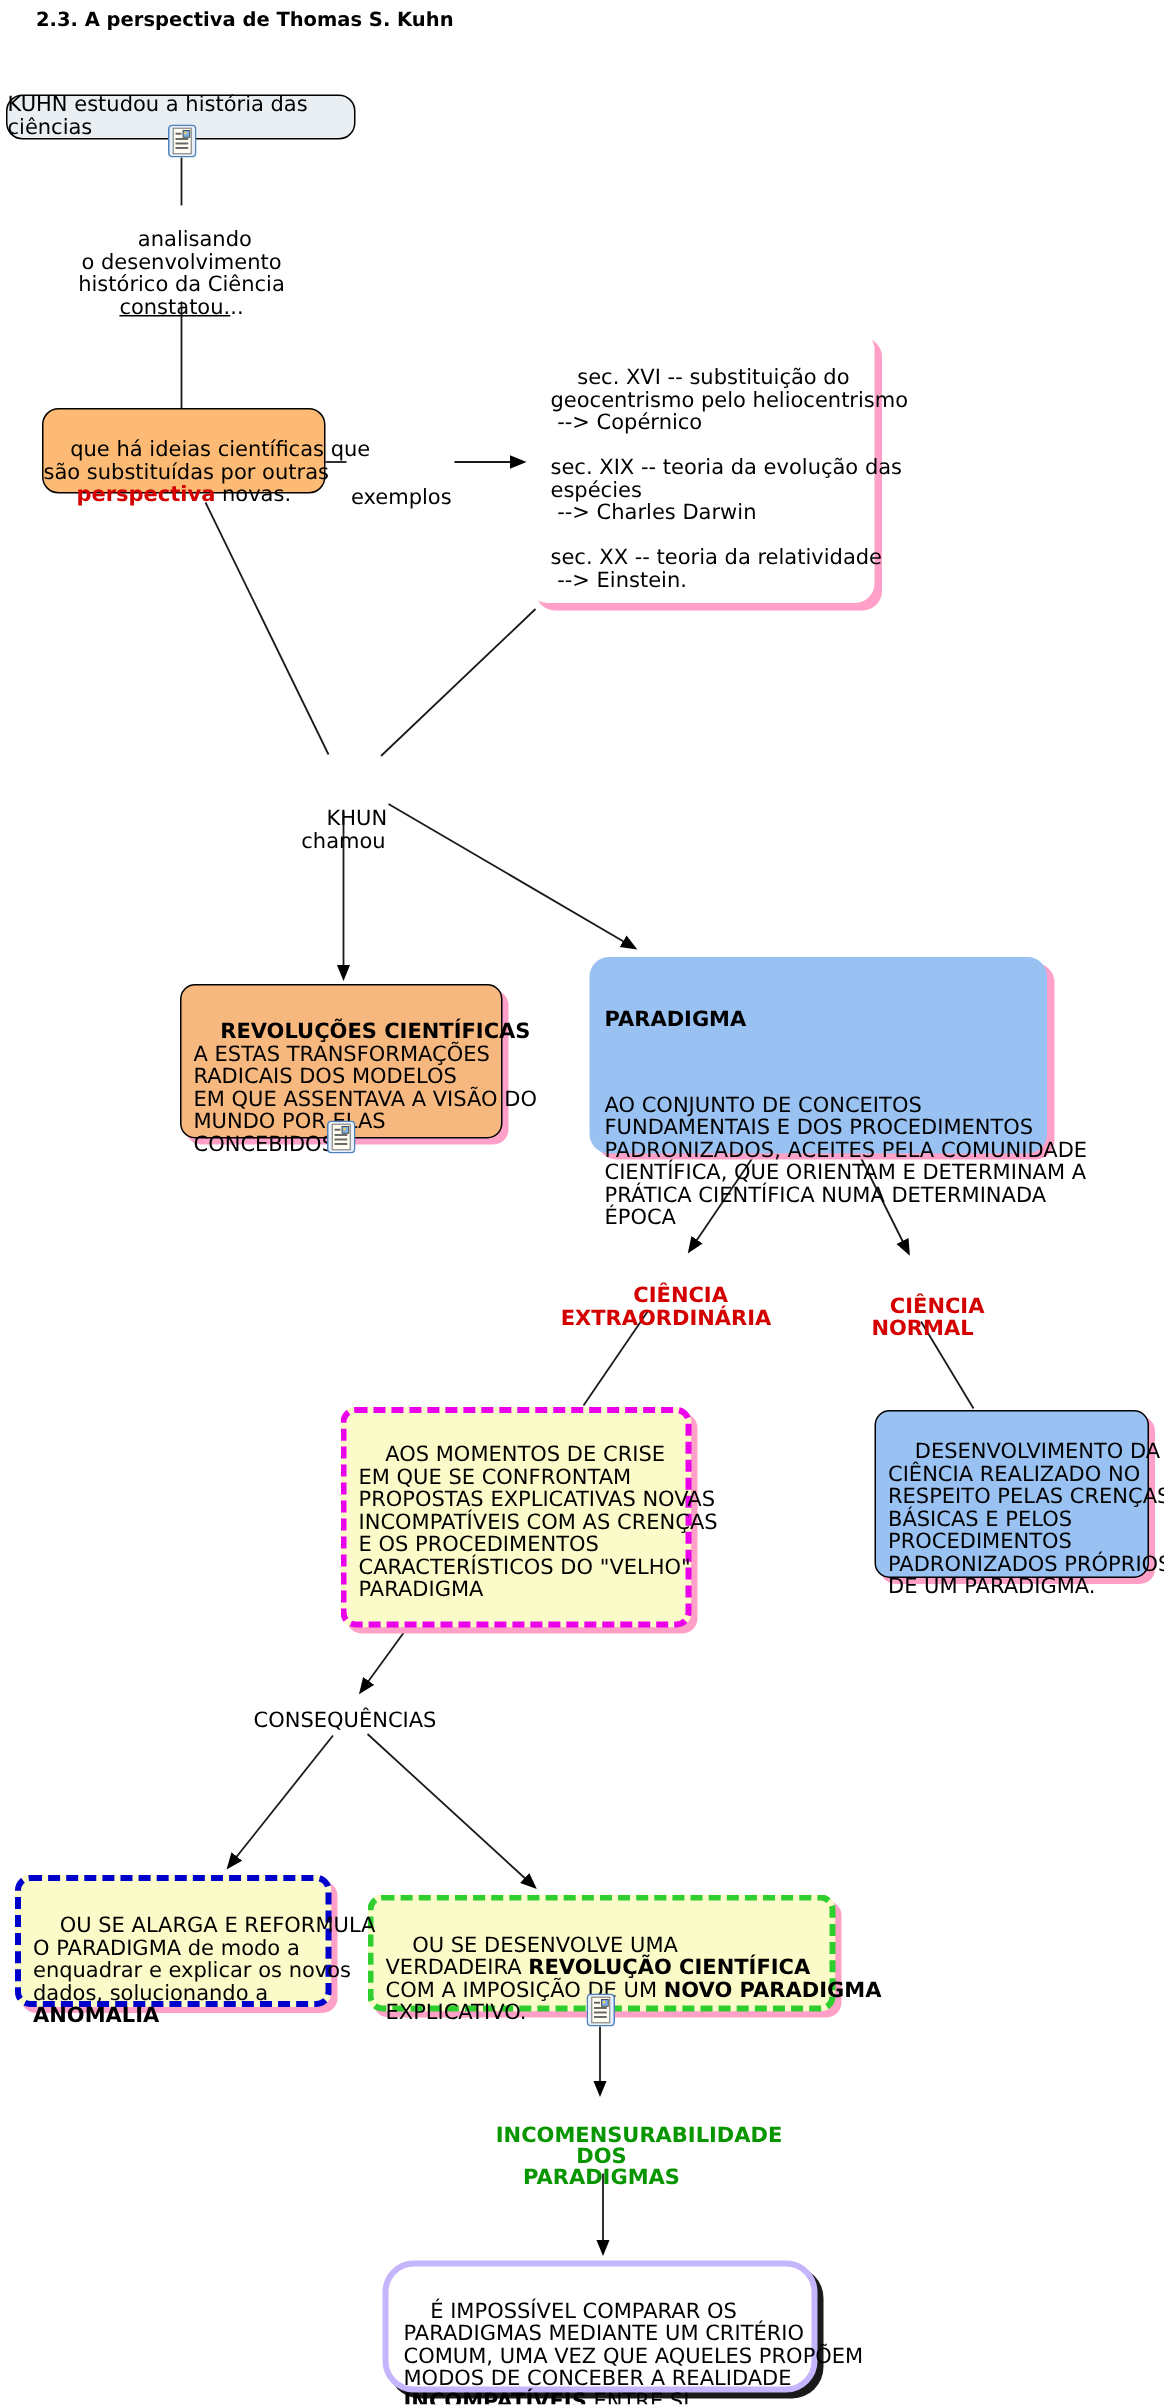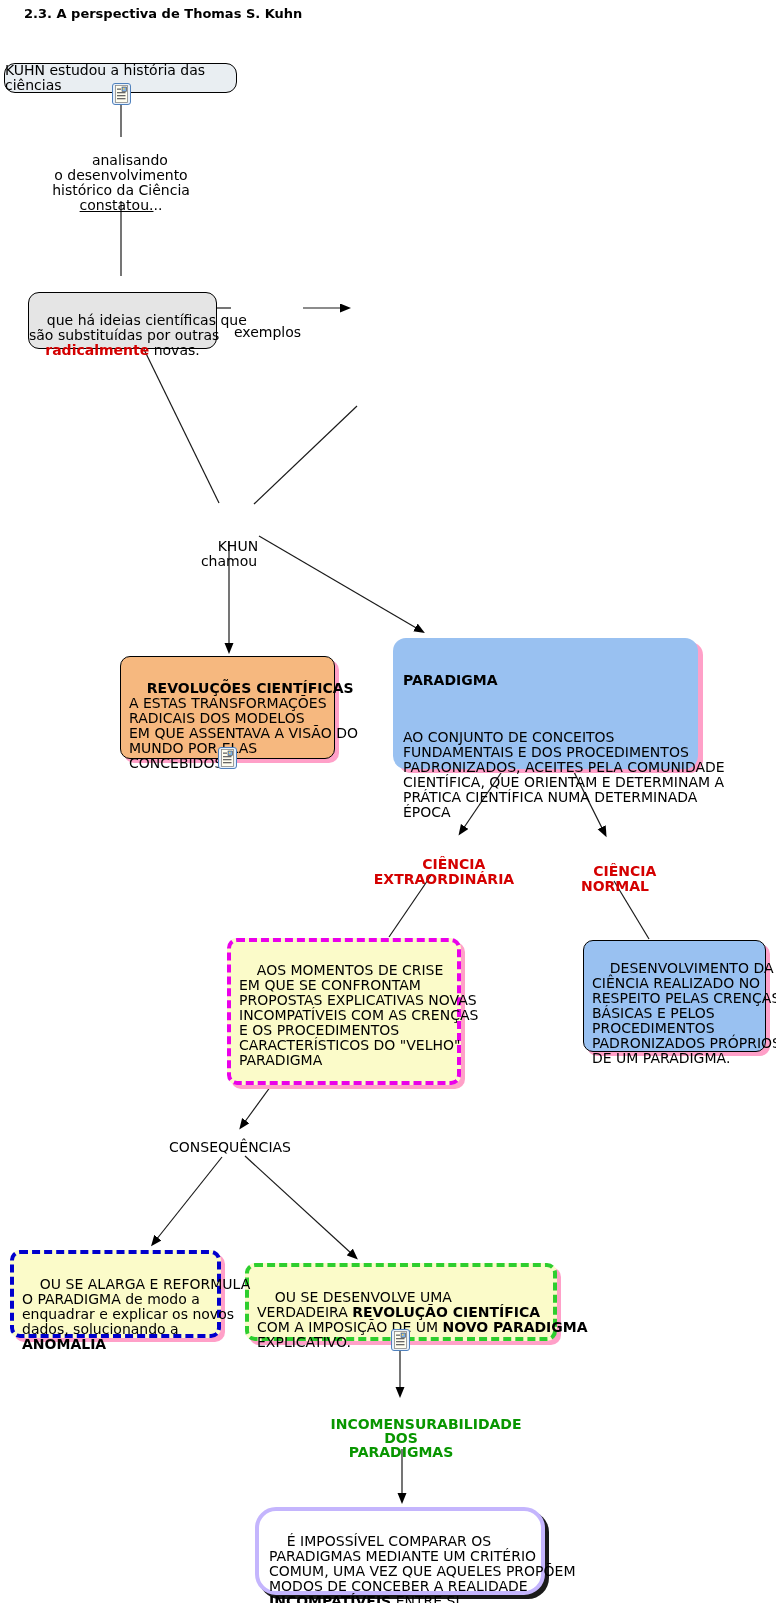--- a/index.html
+++ b/index.html
@@ -18,22 +18,22 @@
   .underline { text-decoration:underline; }
 
   #page-title { position:absolute; left:24px; top:6px; font-size:13px; font-weight:bold; z-index:2; }
 
   #box-kuhn { left:4px; top:63px; width:233px; height:30px;
     background:#e9eef2; border:1px solid #000; border-radius:11px;
     display:flex; align-items:center; justify-content:center; }
 
   #lbl-analisando { left:41px; top:138px; width:160px; }
 
-  #box-queha { left:28px; top:292px; width:189px; height:57px;
-    background:#e5e5e5; border:1px solid #000; border-radius:11px;
+  #box-queha { left:28px; top:272px; width:189px; height:57px;
+    background:#fdba74; border:1px solid #000; border-radius:11px;
     text-align:center; padding-top:5px; }
 
   #lbl-exemplos { left:234px; top:301px; width:66px;margin-top:24px; }
 
   #box-exemplos { left:352px; top:220px; width:231px; height:182px;
     background:#ffffff; border-radius:13px; box-shadow:5px 5px 0 #ffa0c8;
     padding:10px 6px 0 15px; }
 
   #lbl-khun { left:184px; top:524px; width:90px; }
 
@@ -119,27 +119,39 @@
   <div class="lbl pre" id="lbl-analisando">
     <span>analisando
 o desenvolvimento
 histórico da Ciência
 </span><span class="underline">constatou.</span><span>..</span>
   </div>
 
   <div class="node pre" id="box-queha">
     <span>que há ideias científicas que
 são substituídas por outras
-</span><span class="red">radicalmente</span><span> novas.</span>
+</span><span class="red">perspectiva</span><span> novas.</span>
   </div>
 
   <div class="lbl" id="lbl-exemplos">
     <span>exemplos</span>
   </div>
 
+  <div class="node pre" id="box-exemplos">
+    <span>sec. XVI -- substituição do
+geocentrismo pelo heliocentrismo
+ --&gt; Copérnico
+
+sec. XIX -- teoria da evolução das
+espécies
+ --&gt; Charles Darwin
+
+sec. XX -- teoria da relatividade
+ --&gt; Einstein.</span>
+  </div>
 
   <div class="lbl pre" id="lbl-khun">
     <span>KHUN
 chamou</span>
   </div>
 
   <div class="node pre" id="box-revolucoes">
     <span class="bold">REVOLUÇÕES CIENTÍFICAS</span><span>
 </span><span>A ESTAS TRANSFORMAÇÕES
 RADICAIS DOS MODELOS

